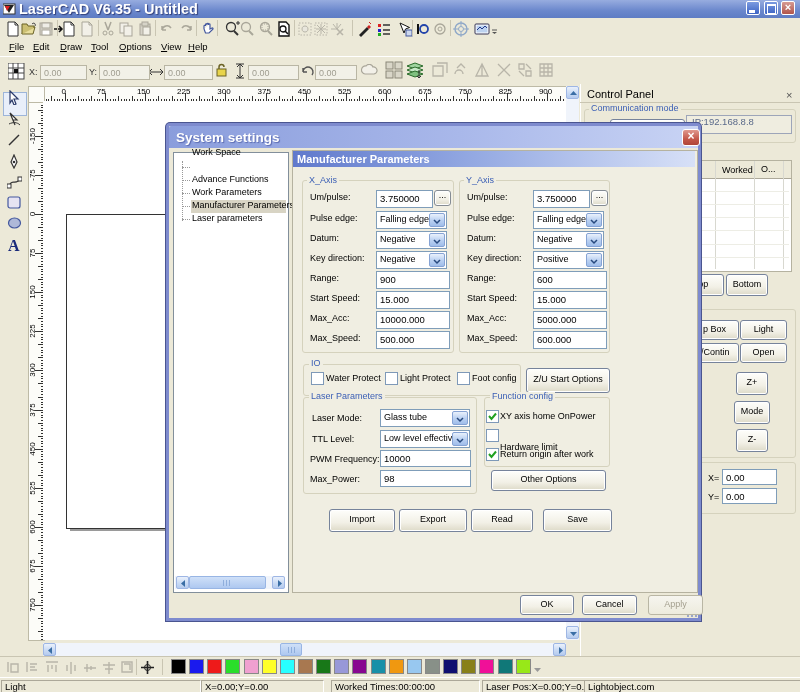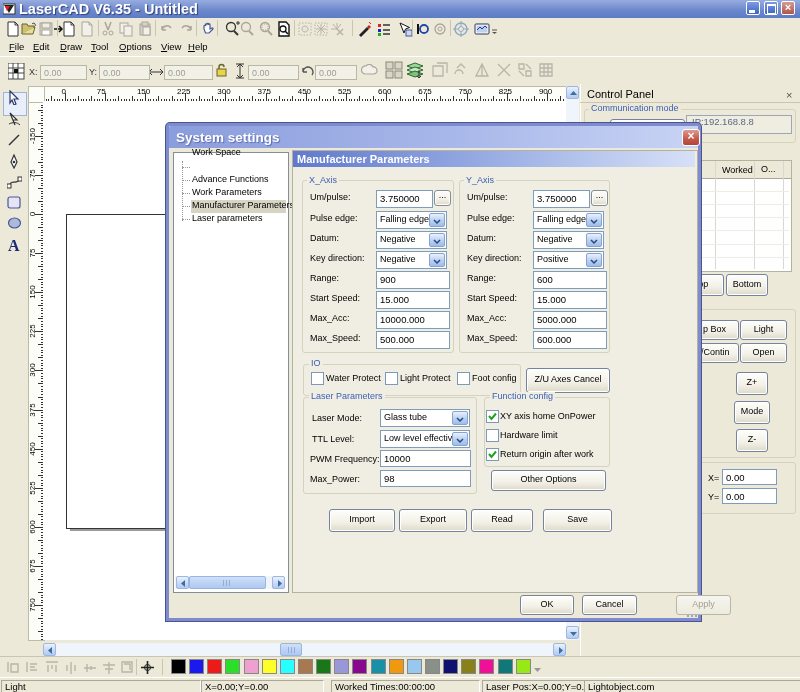--- a/index.html
+++ b/index.html
@@ -1060,21 +1060,21 @@
   </div>
 
 <div class="gb" style="left:303px;top:364px;width:216px;height:30px"></div>
 <div class="gbl" style="left:309px;top:359px;background:#F0EEE2">IO</div>
 <div class="cb" style="left:311px;top:372px"></div>
 <span class="lbl" style="left:326px;top:373px">Water Protect</span>
 <div class="cb" style="left:385px;top:372px"></div>
 <span class="lbl" style="left:400px;top:373px">Light Protect</span>
 <div class="cb" style="left:457px;top:372px"></div>
 <span class="lbl" style="left:472px;top:373px">Foot config</span>
-<div class="btn" style="left:526px;top:368px;width:82px;height:23px;line-height:21px">Z/U Axes Cancel</div>
+<div class="btn" style="left:526px;top:368px;width:82px;height:23px;line-height:21px">Z/U Start Options</div>
 
 <div class="gb" style="left:303px;top:397px;width:172px;height:95px"></div>
 <div class="gbl" style="left:309px;top:392px;background:#F0EEE2">Laser Parameters</div>
 <span class="lbl" style="left:312px;top:413px">Laser Mode:</span>
 <div class="combo" style="left:380px;top:409px;width:88px;height:16px">
     <span class="tx">Glass tube</span>
  <span class="carr">
       <svg width="10" height="9">
         <path d="M2 3 L5 6 L8 3" stroke="#27497E" stroke-width="1.5" fill="none"></path>
       </svg>
@@ -1094,27 +1094,27 @@
 <span class="lbl" style="left:310px;top:474px">Max_Power:</span>
 <div class="inp" style="left:380px;top:470px;width:86px;height:13px">98</div>
 
 <div class="gb" style="left:484px;top:397px;width:124px;height:68px"></div>
 <div class="gbl" style="left:490px;top:392px;background:#F0EEE2">Function config</div>
 <div class="cb" style="left:486px;top:410px"><svg width="11" height="11">
       <path d="M2 5 L4.5 8 L9 2.5" stroke="#21A121" stroke-width="2" fill="none"></path>
     </svg></div>
 <span class="lbl" style="left:500px;top:411px">XY axis home OnPower</span>
 <div class="cb" style="left:486px;top:429px"></div>
-<span class="lbl" style="left:500px;top:430px">Hardware limit</span>
+<span class="lbl" style="left:500px;top:442px">Hardware limit</span>
 <div class="cb" style="left:486px;top:448px"><svg width="11" height="11">
       <path d="M2 5 L4.5 8 L9 2.5" stroke="#21A121" stroke-width="2" fill="none"></path>
     </svg></div>
 <span class="lbl" style="left:500px;top:449px">Return origin after work</span>
 <div class="btn" style="left:491px;top:470px;width:113px;height:19px;line-height:17px">Other Options</div>
 
 <div class="btn" style="left:329px;top:509px;width:64px;height:21px;line-height:19px">Import</div>
 <div class="btn" style="left:399px;top:509px;width:66px;height:21px;line-height:19px">Export</div>
 <div class="btn" style="left:471px;top:509px;width:60px;height:21px;line-height:19px">Read</div>
 <div class="btn" style="left:543px;top:509px;width:67px;height:21px;line-height:19px">Save</div>
 
 <div class="btn" style="left:520px;top:595px;width:52px;height:18px;line-height:16px">OK</div>
 <div class="btn" style="left:582px;top:595px;width:53px;height:18px;line-height:16px">Cancel</div>
-<div class="btnd" style="left:676px;top:595px;width:53px;height:18px;line-height:16px">Apply</div>
+<div class="btnd" style="left:648px;top:595px;width:53px;height:18px;line-height:16px">Apply</div>
 
 </body></html>

